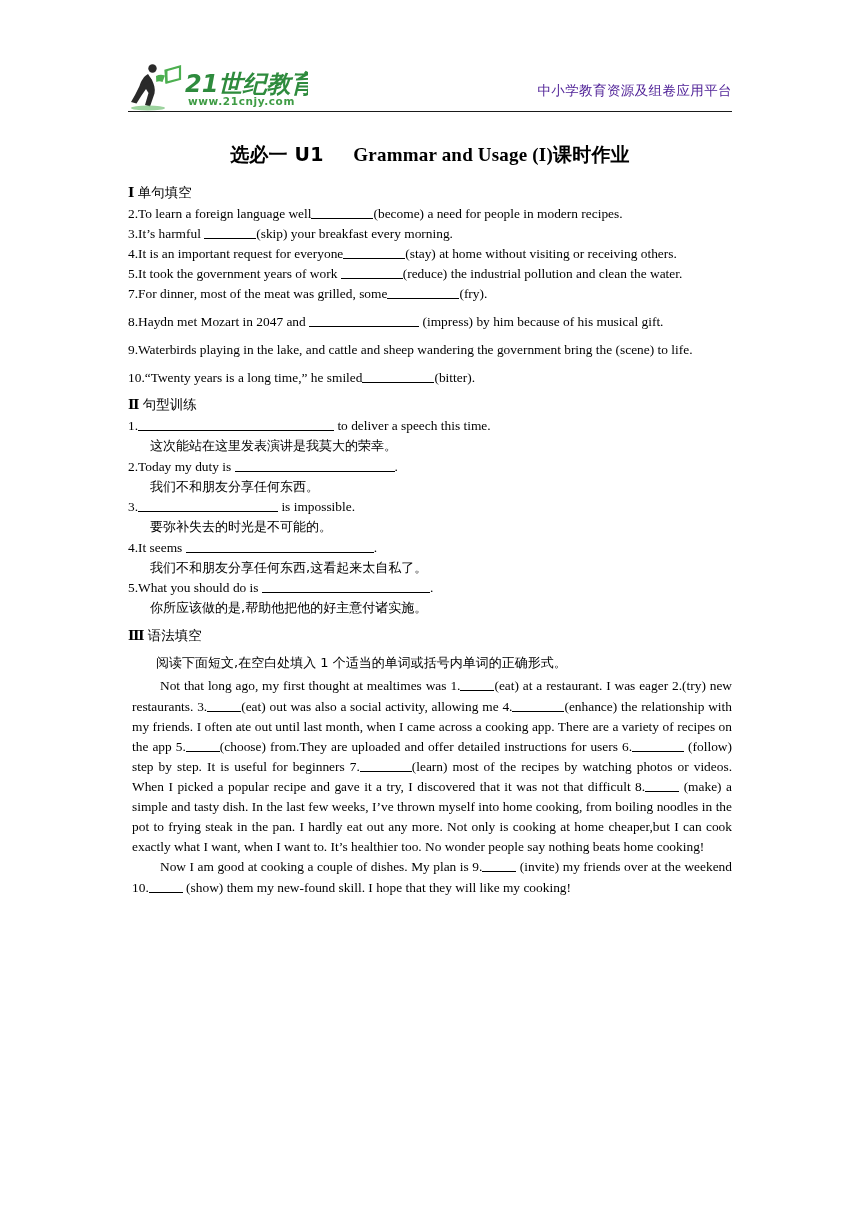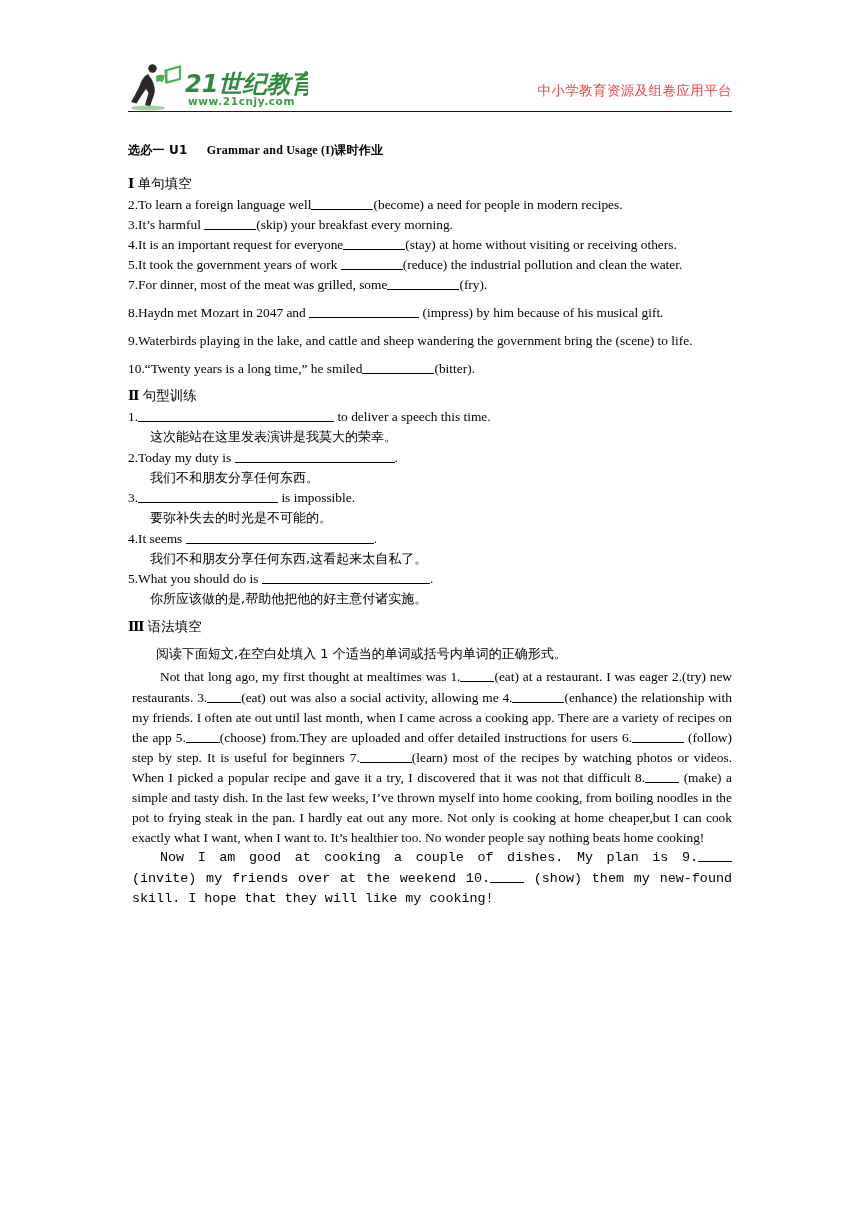--- a/index.html
+++ b/index.html
@@ -38,42 +38,43 @@
     height: 50px;
   }
   .logo-svg { display: block; }
   .header-tagline {
     position: absolute;
     right: 0px;
     top: 36px;
     font-family: "DejaVu Sans", "Liberation Sans", sans-serif;
     font-size: 13.5px;
     letter-spacing: 0.4px;
-    color: #ef4444;
+    color: #4c1d95;
     white-space: nowrap;
   }
   .header-rule {
     position: absolute;
     left: 128px;
     top: 111px;
     width: 604px;
     height: 0;
     border-top: 1.6px solid #1a1a1a;
   }
 
   
   .content {
     position: absolute;
     left: 128px;
     top: 142px;
     width: 604px;
   }
   .doc-title {
+    text-align: center;
     font-weight: bold;
-    font-size: 12px;
+    font-size: 19px;
     margin: 0 0 16px 0;
     letter-spacing: 0.2px;
   }
   .doc-title .cn { font-family: "DejaVu Sans", sans-serif; font-weight: bold; }
   .sect-head {
     font-size: 13.5px;
     font-weight: bold;
     margin: 6px 0 2px 0;
   }
   .sect-head .cn {
@@ -129,21 +130,21 @@
     text-indent: 28px;
   }
   .cloze-p {
     font-size: 13.4px;
     line-height: 1.5;
     text-align: justify;
     text-justify: inter-word;
     margin: 0 0 0 4px;
     text-indent: 28px;
   }
-  .cloze-p.p2 { margin-top: 0px; font-family: Liberation Mono, monospace; }
+  .cloze-p.p2 { margin-top: 0px; }
 </style>
 </head>
 <body>
 
 <div class="page">
 
   <div class="header">
 
     <div class="logo-wrap">
       <svg class="logo-svg" width="180" height="50" viewBox="0 0 180 50">

